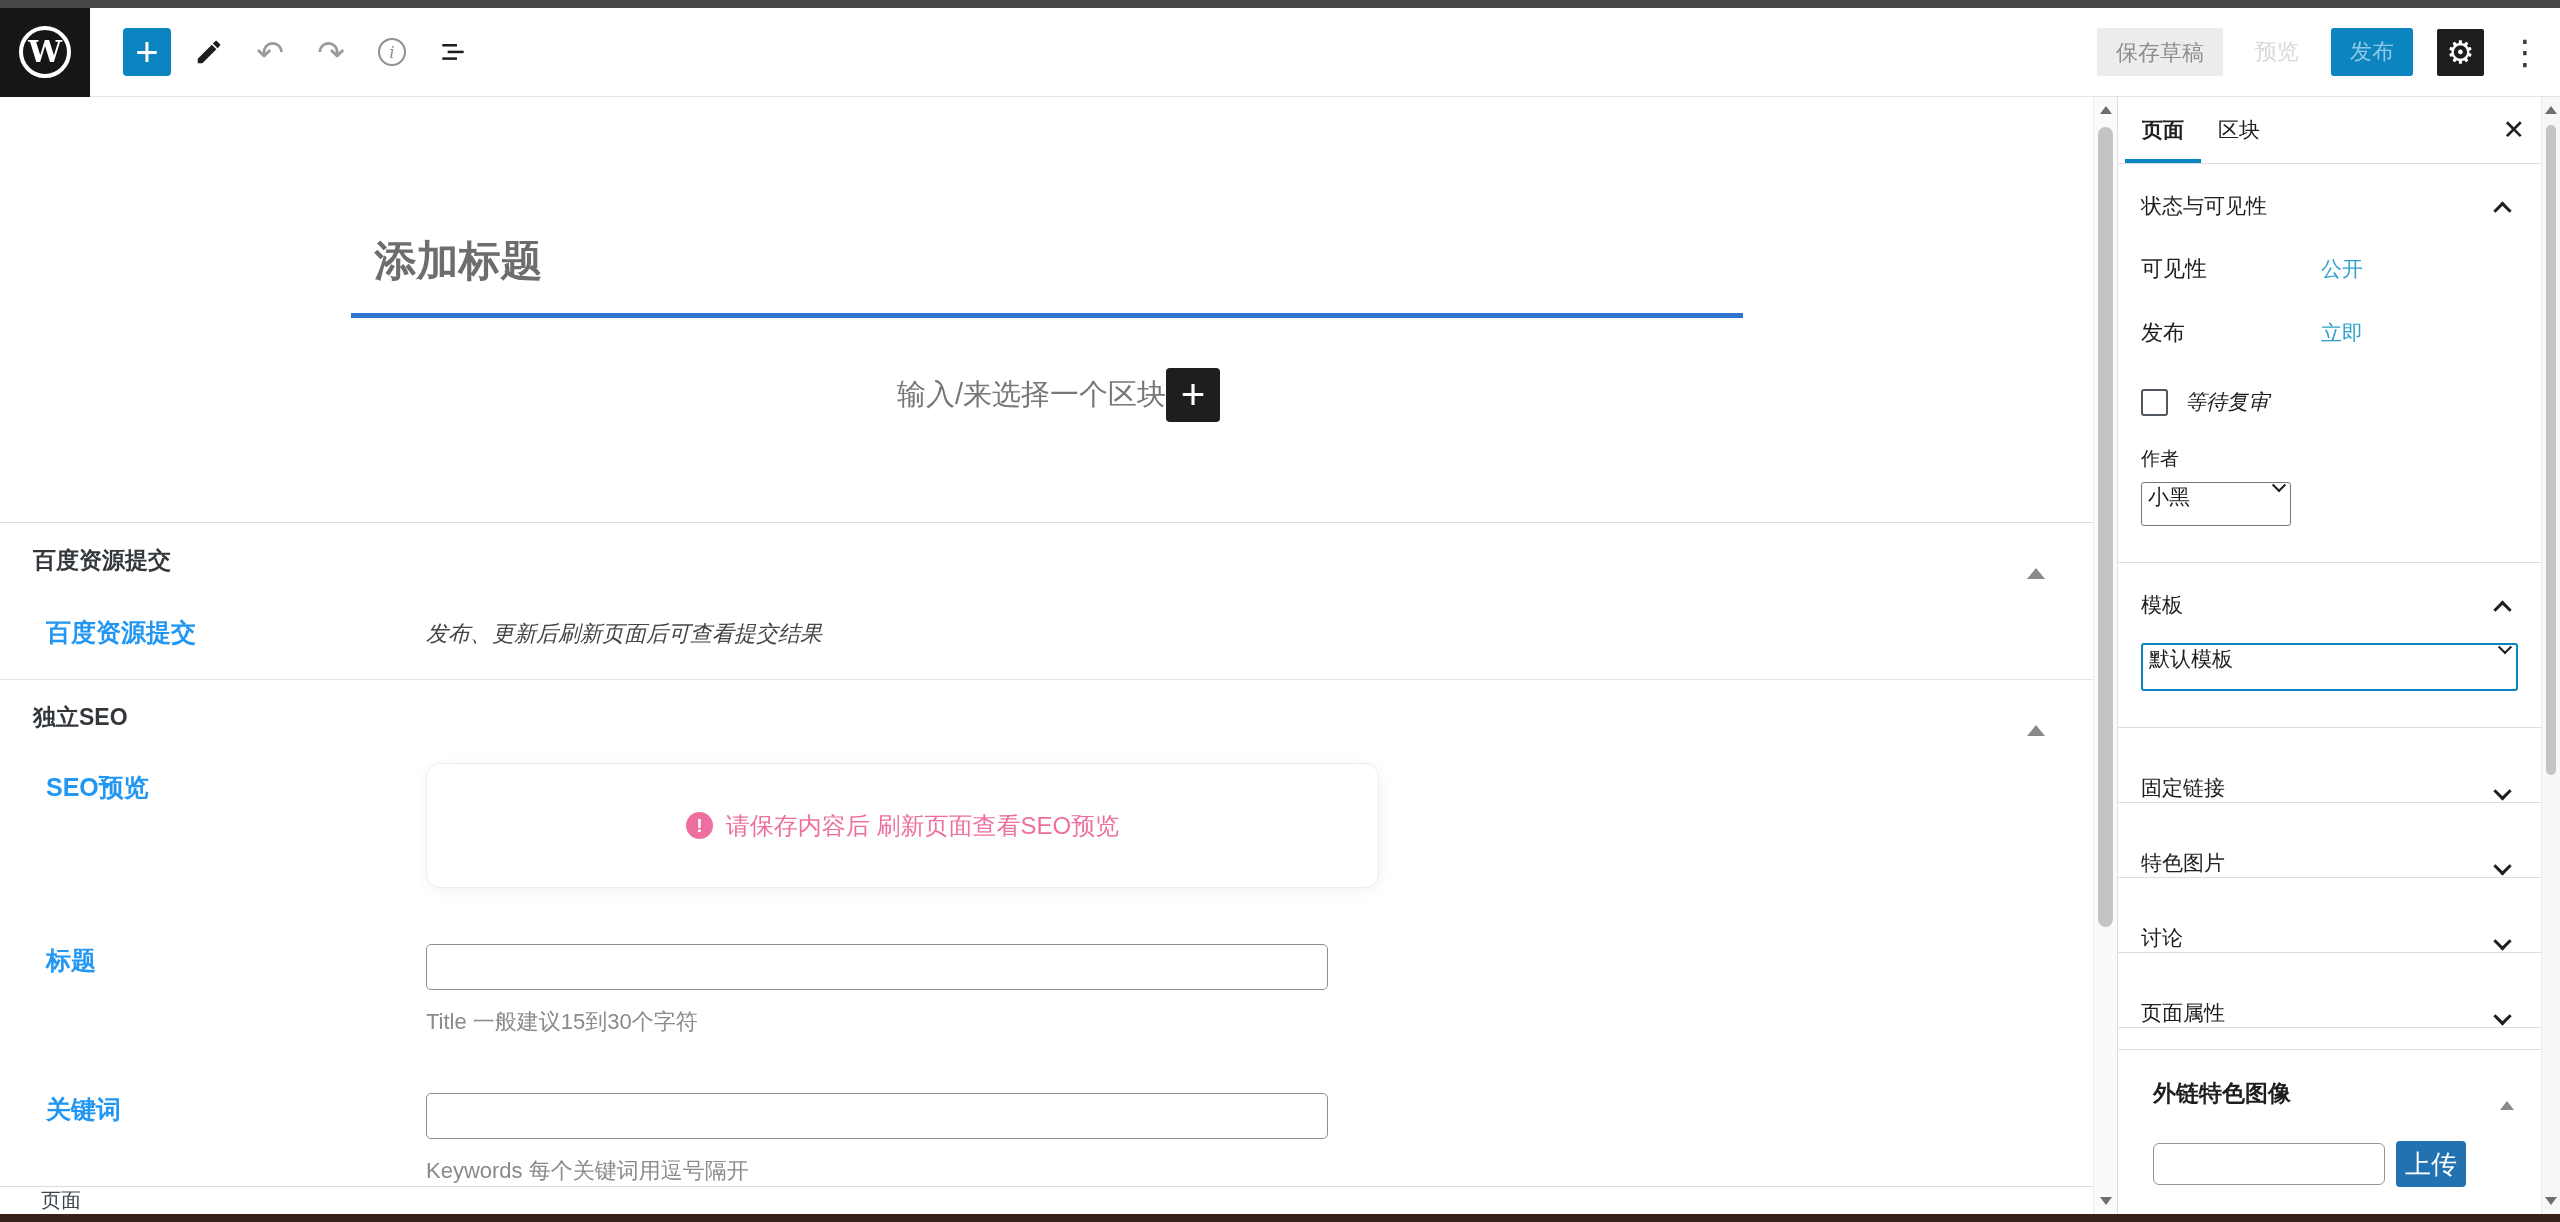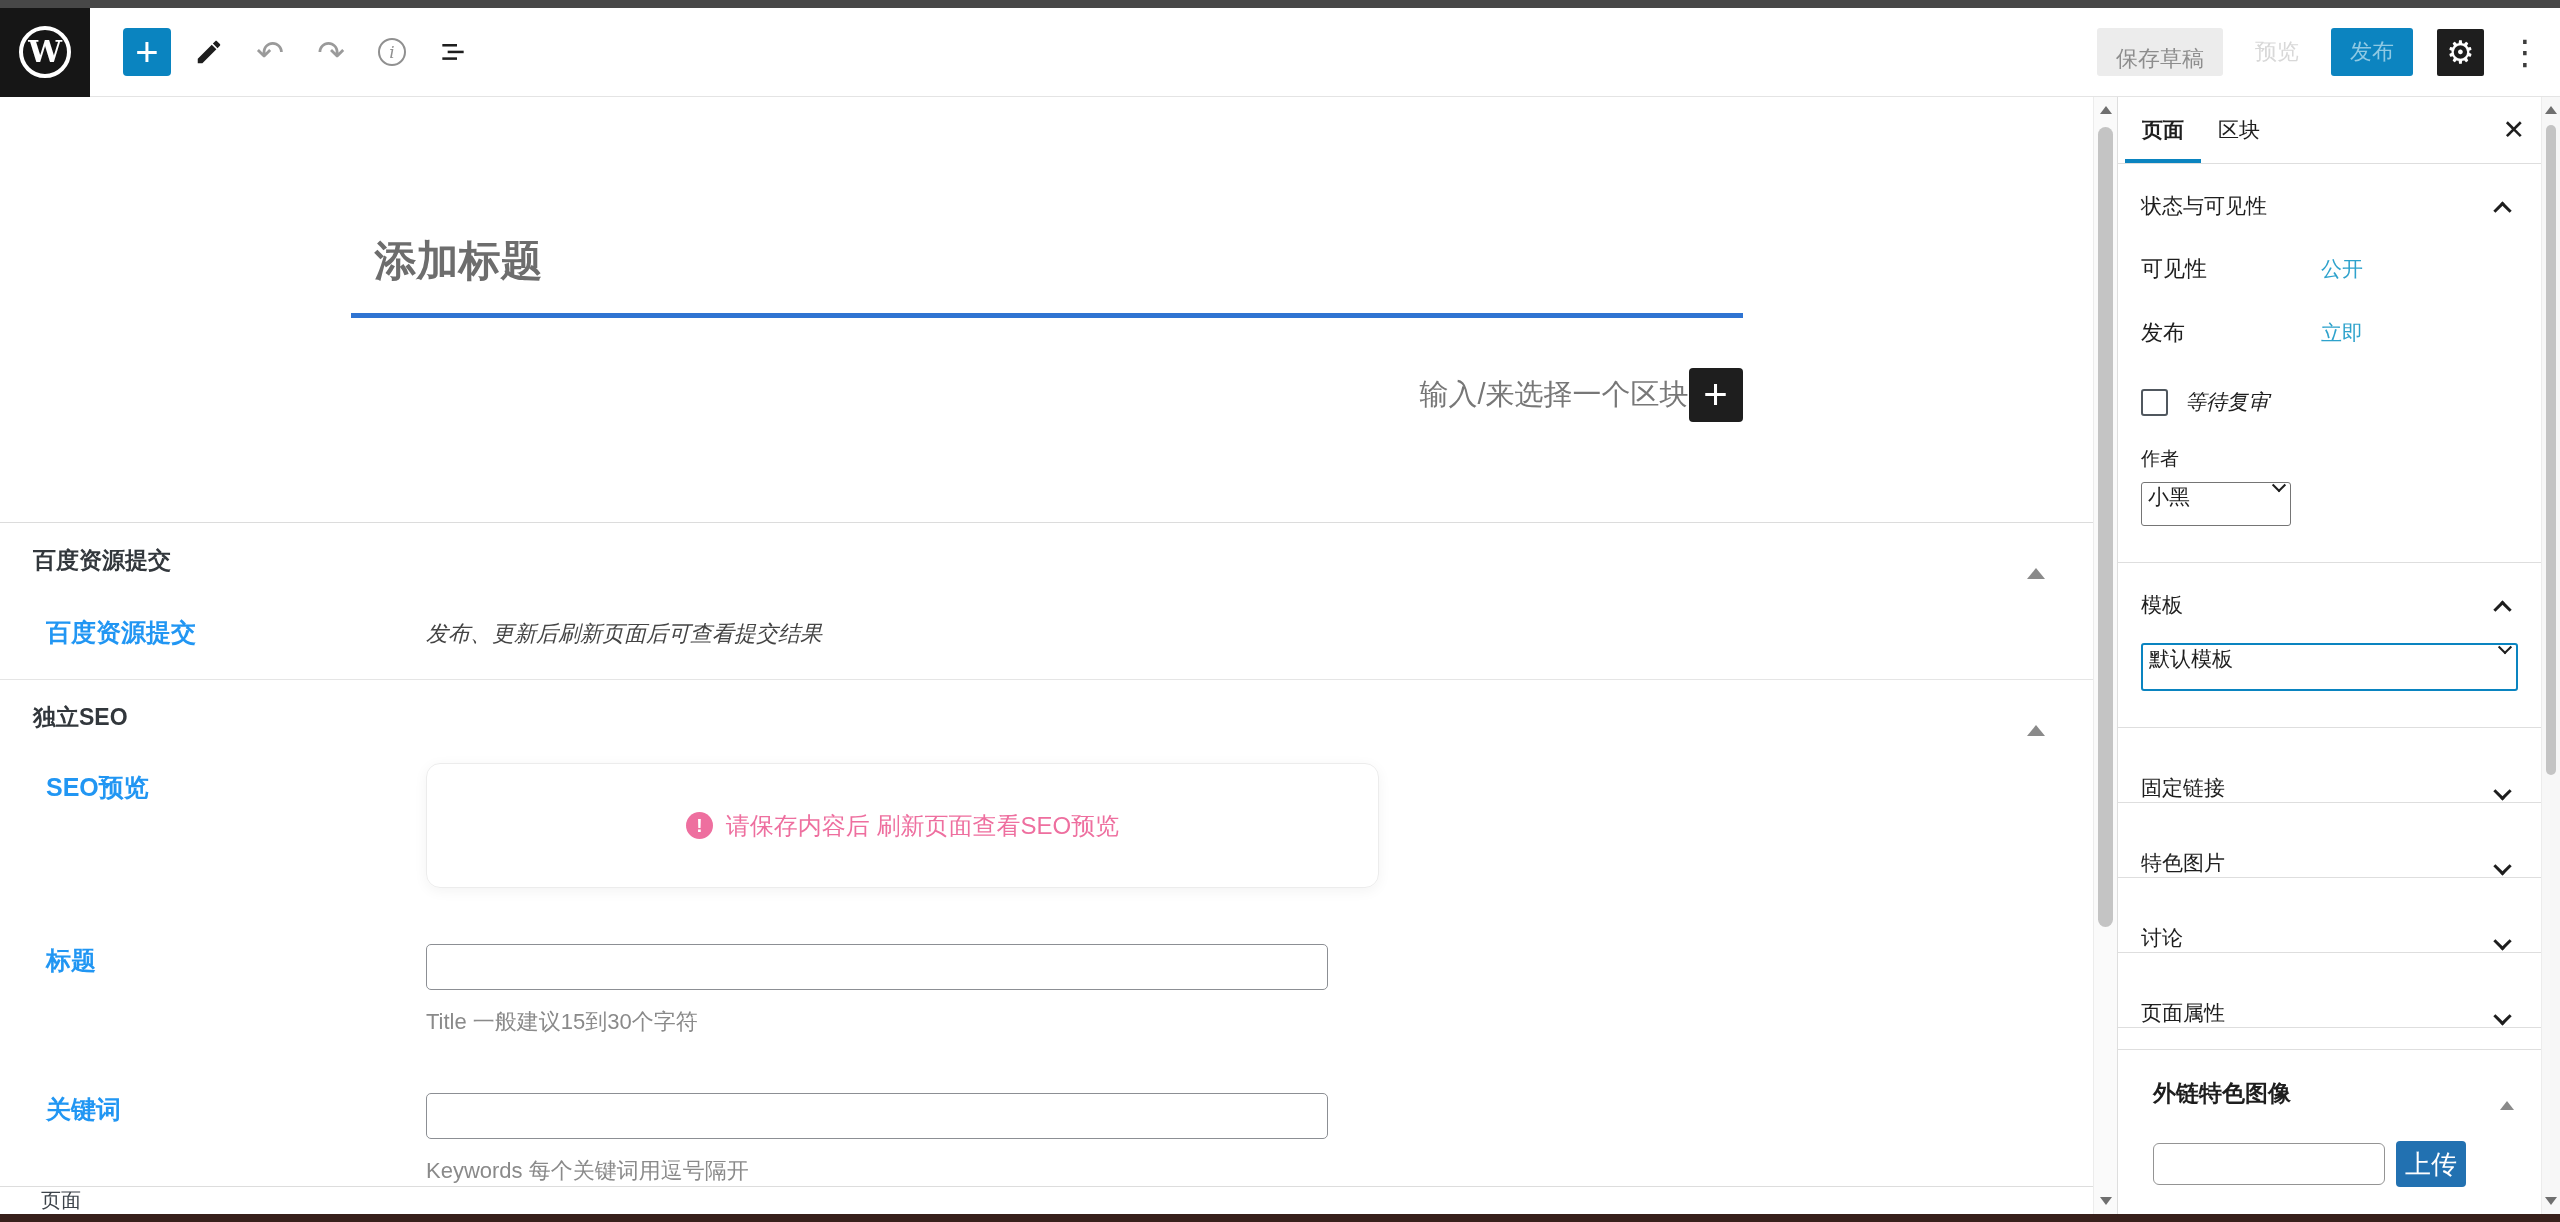--- a/index.html
+++ b/index.html
@@ -15,39 +15,39 @@
   .header { height:89px; display:flex; align-items:center; background:#fff; border-bottom:1px solid #e4e4e4; }
   .wp-logo { width:90px; height:89px; background:#161616; display:flex; align-items:center; justify-content:center; cursor:pointer; flex:0 0 auto; }
   .tools-left { display:flex; align-items:center; gap:15px; margin-left:33px; }
   .inserter-btn { width:48px; height:48px; background:#0a84c0; border:none; border-radius:4px; color:#fff;
                   font-size:40px; line-height:1; display:flex; align-items:center; justify-content:center; cursor:pointer; }
   .icon-btn { width:46px; height:46px; background:none; border:none; display:flex; align-items:center; justify-content:center; cursor:pointer; }
   .glyph-gray { font-size:33px; color:#9a9a9a; font-family:"DejaVu Sans",sans-serif; line-height:1; }
   .circle-i { width:28px; height:28px; border:2px solid #909090; border-radius:50%; color:#909090;
               font-size:17px; font-family:"DejaVu Serif",serif; font-style:italic; display:flex; align-items:center; justify-content:center; }
   .tools-right { margin-left:auto; display:flex; align-items:center; gap:24px; margin-right:18px; }
-  .btn-save { height:48px; padding:16px 19px; background:#ececec; color:#8d8d8d; font-size:22px; border:none; border-radius:3px; cursor:pointer; }
+  .btn-save { height:48px; padding:10px 19px; background:#ececec; color:#8d8d8d; font-size:22px; border:none; border-radius:3px; cursor:pointer; }
   .btn-preview { height:48px; padding:0 8px; background:none; color:#d8d8d8; font-size:22px; border:none; cursor:pointer; }
   .btn-publish { height:48px; padding:0 19px; background:#0c84c0; color:#8fc9e3; font-size:22px; border:none; border-radius:3px; cursor:pointer; }
   .btn-gear { width:47px; height:47px; background:#1e1e1e; border:none; border-radius:2px; color:#fff;
               display:flex; align-items:center; justify-content:center; cursor:pointer; }
   .btn-gear span { font-size:31px; line-height:1; font-family:"DejaVu Sans",sans-serif; }
   .btn-kebab { background:none; border:none; width:34px; height:46px; color:#3c3c3c; cursor:pointer;
                display:flex; align-items:center; justify-content:center; }
   .btn-kebab span { font-size:34px; font-family:"DejaVu Sans",sans-serif; }
 
   
   .body { display:flex; height:1117px; }
   .main { width:2093px; position:relative; background:#fff; overflow:hidden; }
 
   
   .canvas { padding-top:136px; }
   .post-column { width:1392px; margin:0 auto; }
   .post-title { font-size:42px; font-weight:700; color:#6d6d6d; padding:0 24px 24px; border-bottom:5px solid #2f74d2; cursor:text; }
-  .block-row { display:flex; align-items:center; justify-content:flex-end; padding-left:24px; margin-top:50px; }
+  .block-row { display:flex; align-items:center; justify-content:center; padding-left:24px; margin-top:50px; }
   .block-placeholder { font-size:29px; color:#777; cursor:text; }
   .block-append { width:54px; height:54px; background:#1e1e1e; color:#fff; border:none; border-radius:4px;
                   font-size:42px; line-height:1; display:flex; align-items:center; justify-content:center; cursor:pointer; }
 
   
   .metaboxes { margin-top:100px; border-top:1px solid #dcdcdc; }
   .mb-section-1 { border-bottom:1px solid #e5e5e5; padding-bottom:30px; }
   .mb-section-2 { padding-bottom:40px; }
   .mb-header { display:flex; align-items:center; justify-content:space-between; padding:22px 44px 0 33px; }
   .mb-header h2 { font-size:23px; font-weight:700; color:#32373c; }

